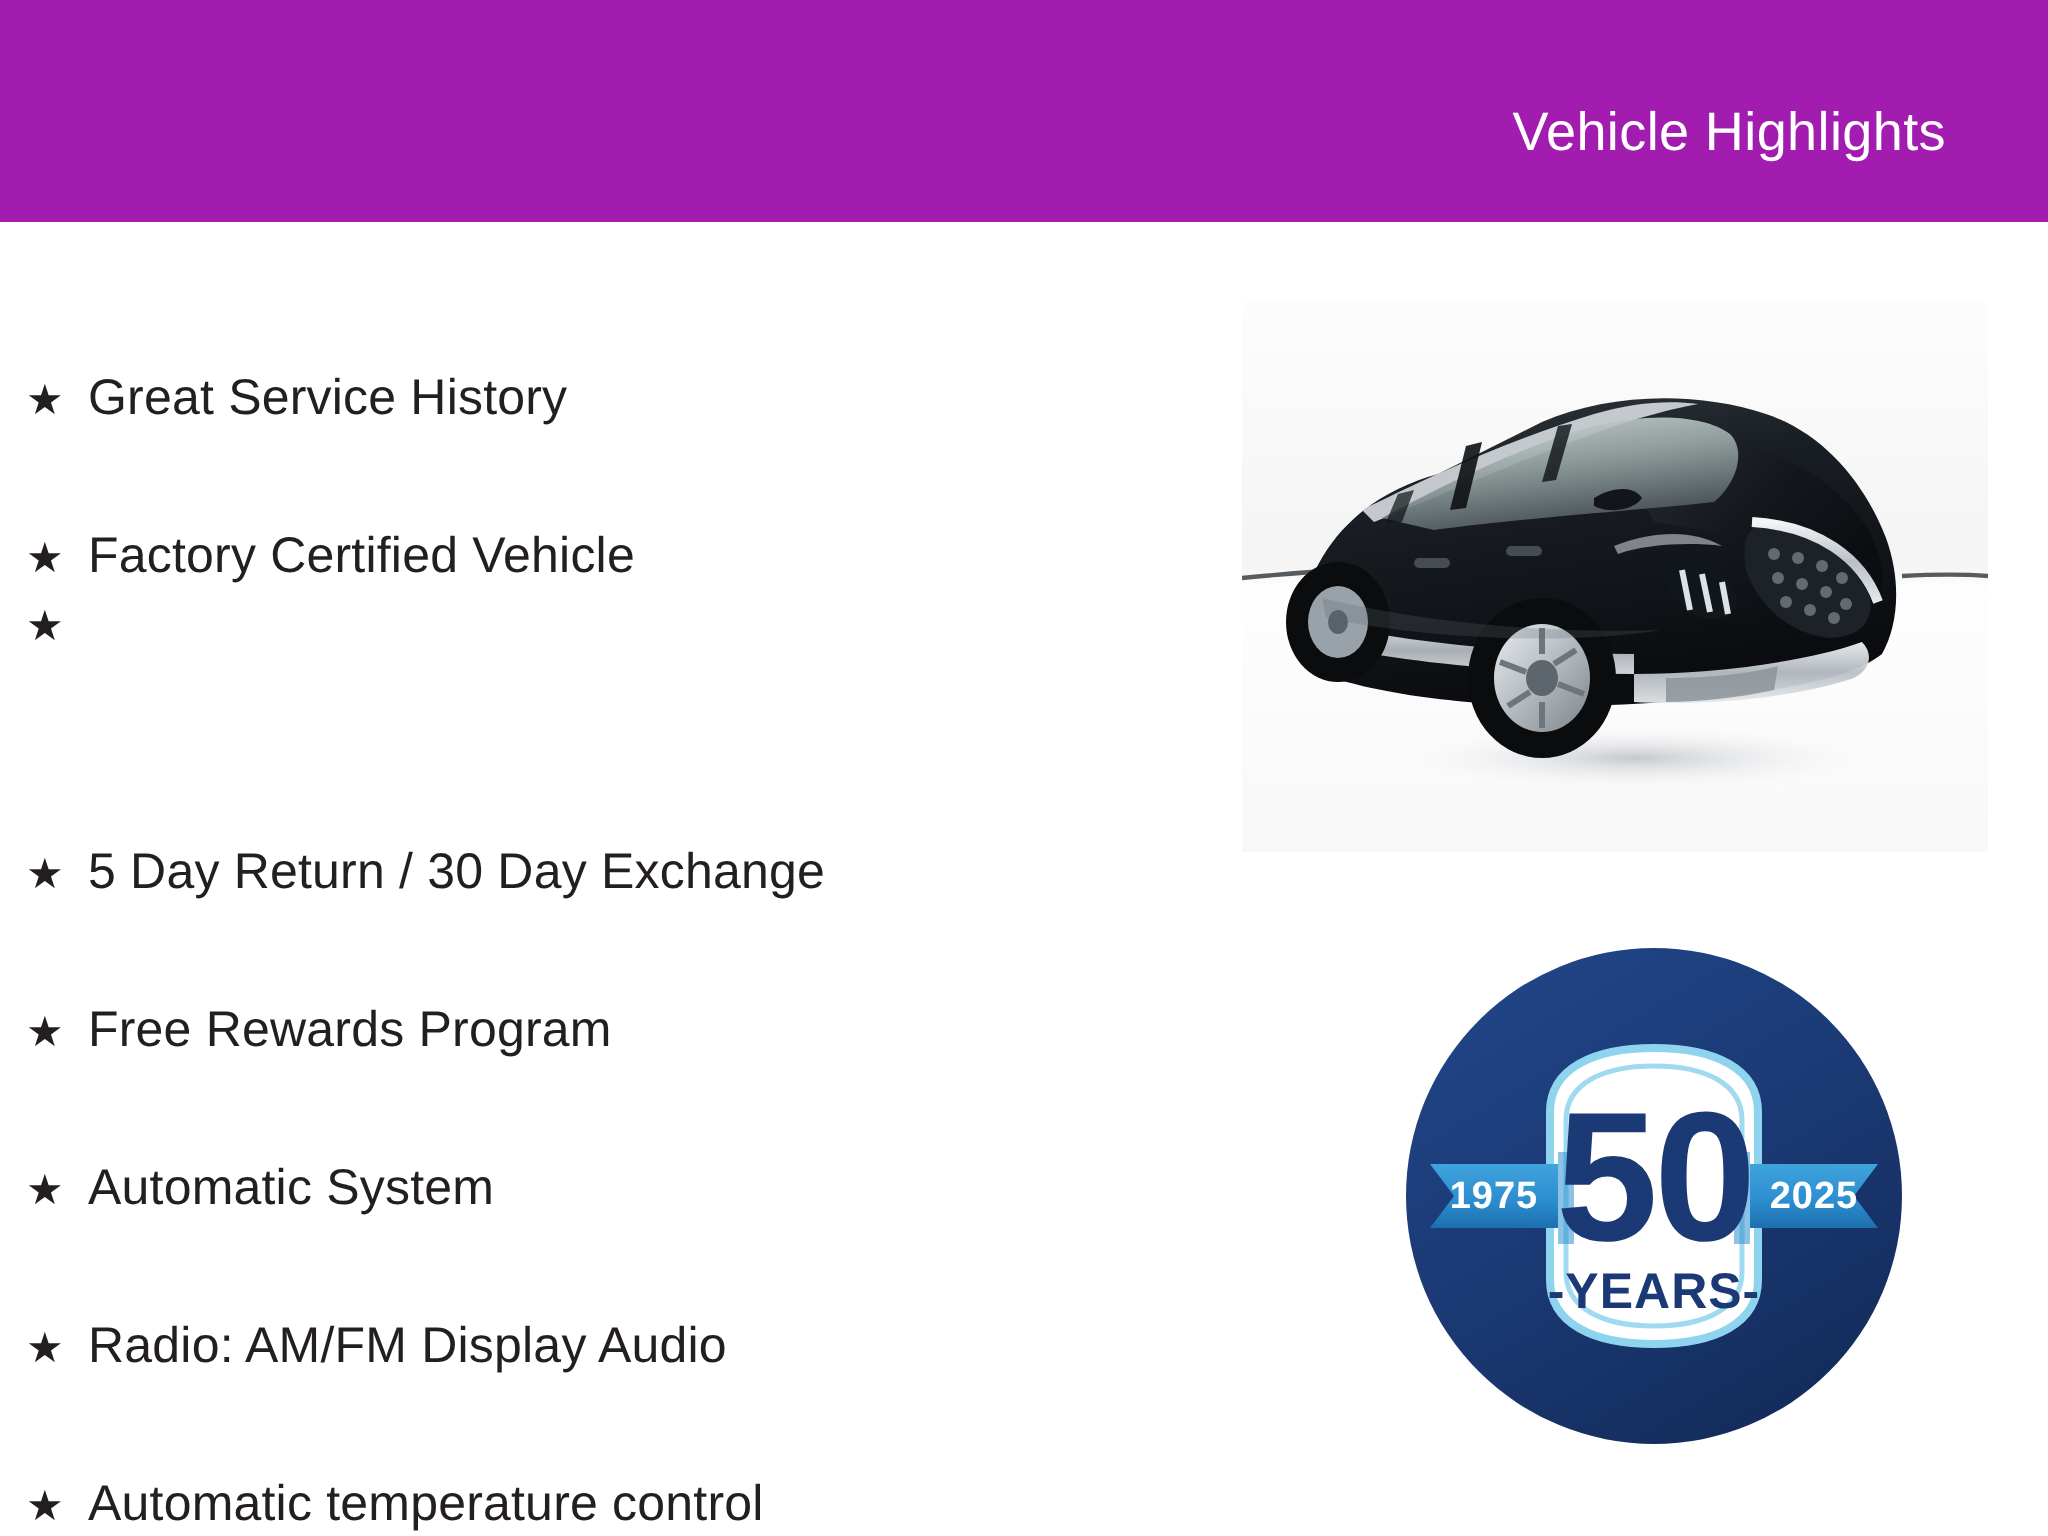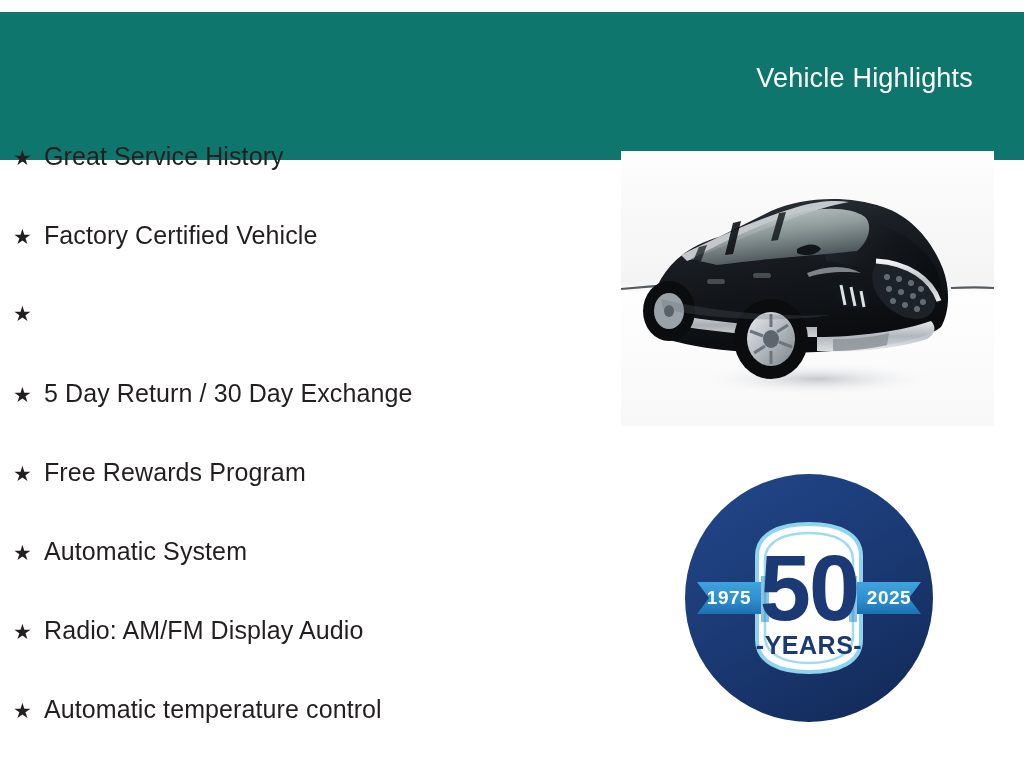--- a/index.html
+++ b/index.html
@@ -19,24 +19,24 @@
     position: relative;
     width: 1024px;
     height: 768px;
     background: #ffffff;
   }
 
   
   .header-band {
     position: absolute;
     left: 0;
-    top: 12px;
+    top: 0;
     width: 1024px;
-    height: 148px;
-    background: #0f766e;
+    height: 111px;
+    background: #a21caf;
   }
   .header-title {
     position: absolute;
     right: 51px;
     top: 50px;
     color: #ffffff;
     font-size: 27px;
     font-weight: 400;
     letter-spacing: 0.2px;
     line-height: 32px;
@@ -66,20 +66,21 @@
     font-size: 21px;
     line-height: 32px;
   }
   .highlight-label {
     color: #231f20;
     font-size: 25px;
     font-weight: 400;
     line-height: 32px;
     letter-spacing: 0.1px;
     white-space: nowrap;
+    margin-top: 43px;
   }
 
   
   .vehicle-photo {
     position: absolute;
     left: 621px;
     top: 151px;
     width: 373px;
     height: 275px;
     background: linear-gradient(180deg, #fdfdfd 0%, #f7f7f7 45%, #ffffff 62%, #fafafa 100%);
@@ -87,21 +88,21 @@
   }
   .vehicle-photo svg {
     display: block;
     width: 100%;
     height: 100%;
   }
 
   
   .anniversary-badge {
     position: absolute;
-    left: 683px;
+    left: 701px;
     top: 472px;
     width: 252px;
     height: 252px;
   }
   .anniversary-badge svg {
     display: block;
     width: 100%;
     height: 100%;
   }
 </style>

